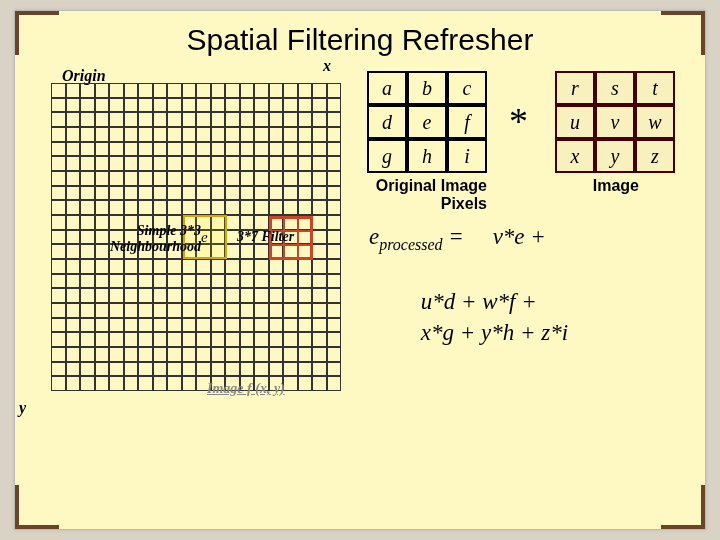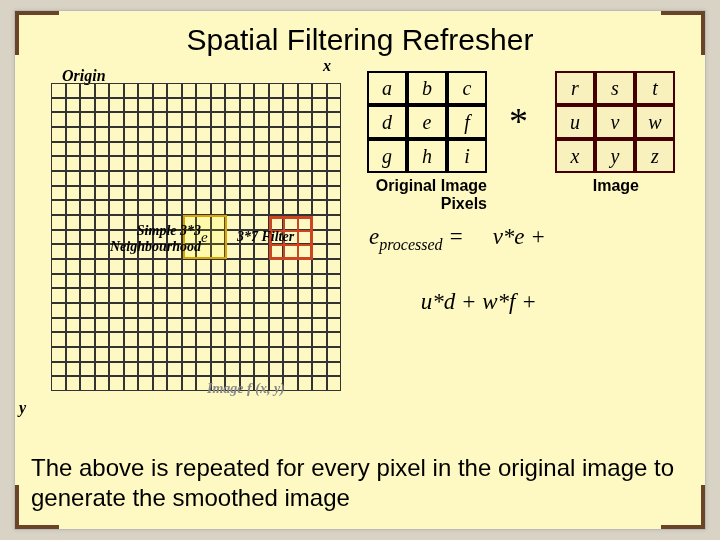--- a/index.html
+++ b/index.html
@@ -118,21 +118,21 @@
 .neigh-label { top: 212px; left: 62px; text-align: right; width: 96px; margin-left: 28px; }
 .e-center {
   position: absolute;
   top: 218px;
   left: 186px;
   font-style: italic;
   font-family: "Times New Roman", serif;
   font-size: 15px;
 }
 .filter-label { top: 218px; left: 222px; }
-.image-label { top: 370px; left: 192px; color: #888; }
+.image-label { top: 370px; left: 192px; color: #888; text-decoration: underline; }
 .matrix {
   position: absolute;
   display: grid;
   grid-template-columns: repeat(3, 40px);
   grid-template-rows: repeat(3, 34px);
   font-family: "Times New Roman", serif;
   font-style: italic;
   font-size: 20px;
 }
 .matrix div {
@@ -666,17 +666,16 @@
     <div>z</div>
   </div>
 
   <div class="orig-label">Original Image Pixels</div>
   <div class="filt-label">Image</div>
 
   <div class="formula">
     <span>e</span><span class="sub">processed</span><span> = </span>&nbsp;&nbsp;&nbsp;&nbsp;<span>v*e +</span><br>
     &nbsp;&nbsp;&nbsp;&nbsp;&nbsp;&nbsp;&nbsp;&nbsp;&nbsp;<br>
     &nbsp;&nbsp;&nbsp;&nbsp;&nbsp;&nbsp;&nbsp;&nbsp;&nbsp;<span>u*d + w*f +</span><br>
-    &nbsp;&nbsp;&nbsp;&nbsp;&nbsp;&nbsp;&nbsp;&nbsp;&nbsp;
+    &nbsp;&nbsp;&nbsp;&nbsp;&nbsp;&nbsp;&nbsp;&nbsp;&nbsp;<span>x*g + y*h + z*i</span>
   </div>
 
-  <div class="bottom-text">The above is repeated for every pixel in the original image to generate the smoothed image</div>
 </div>
 
 </body></html>

